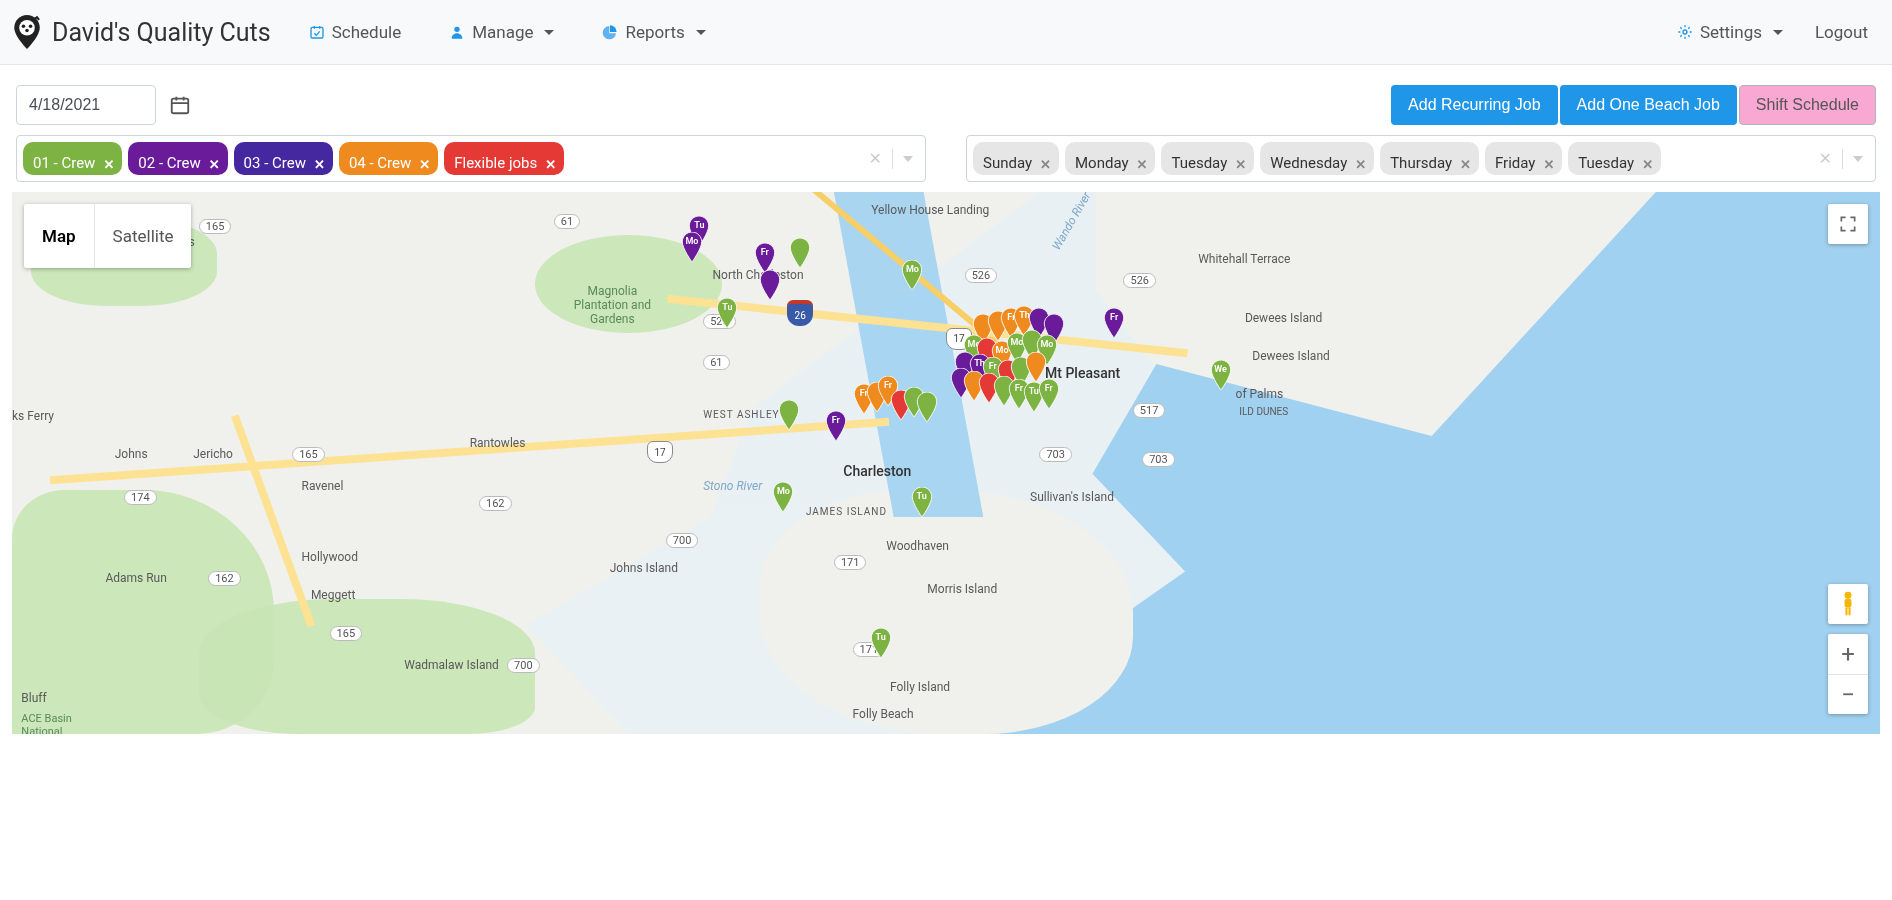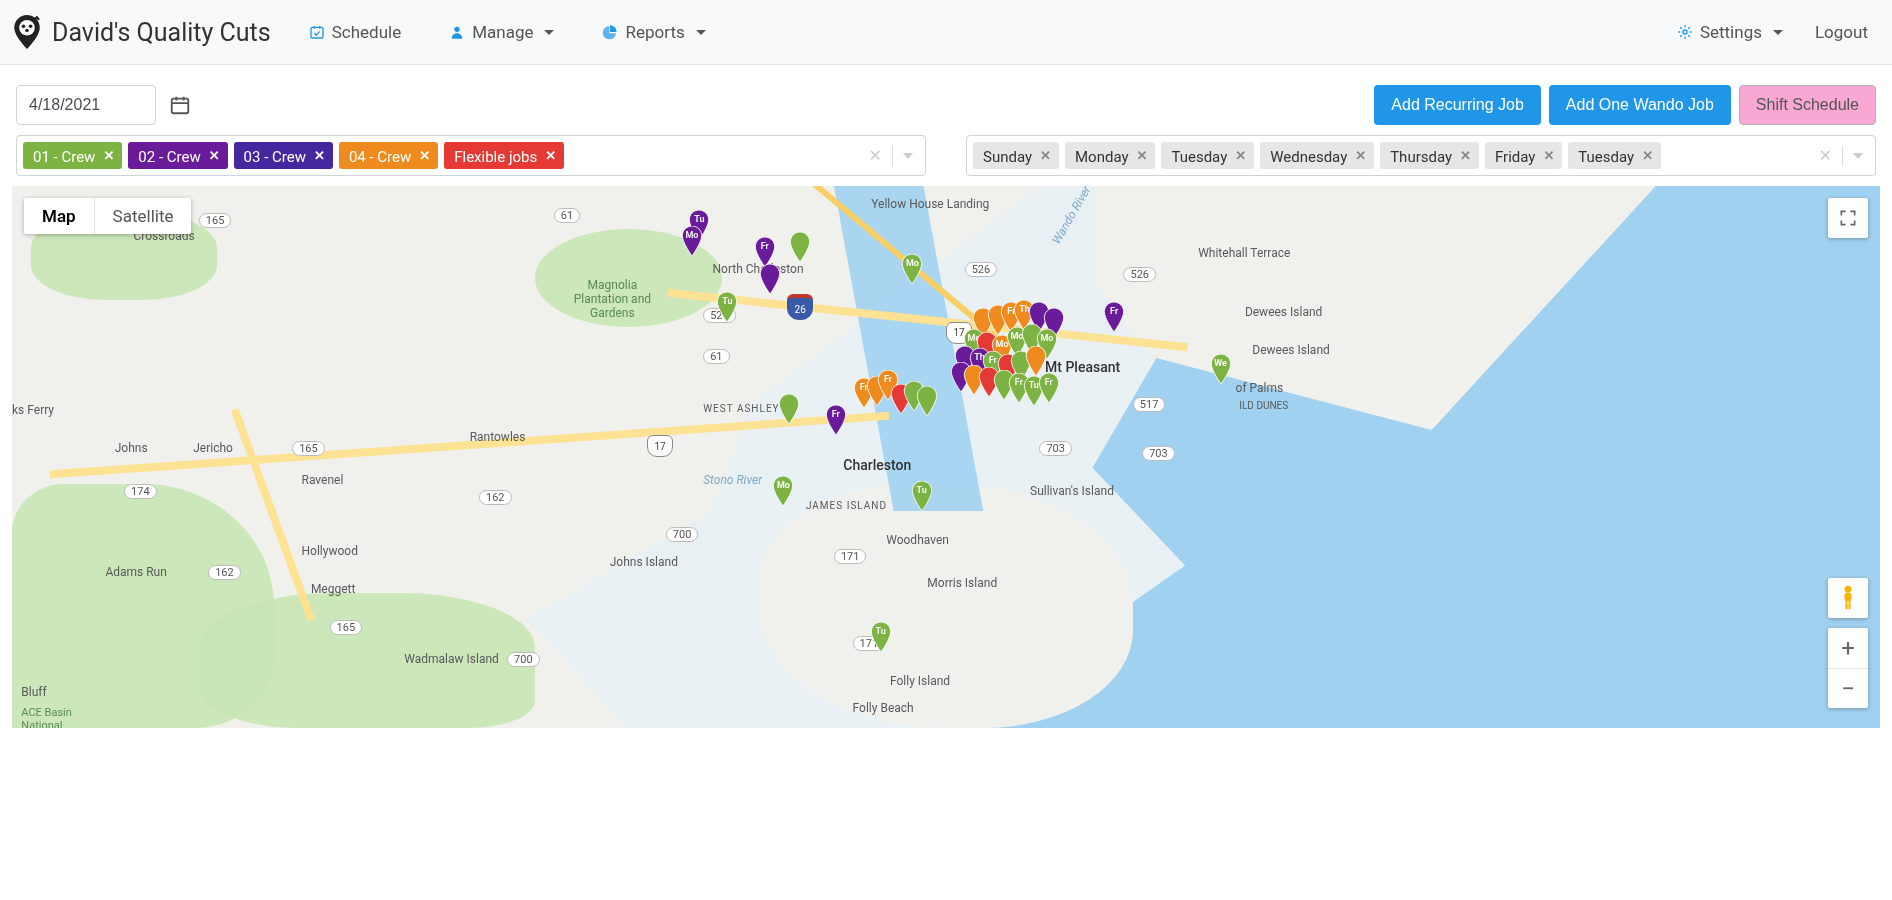--- a/index.html
+++ b/index.html
@@ -13,30 +13,30 @@
 .nav-links { display: flex; align-items: center; margin-left: 24px; gap: 20px; }
 .nav-link { display: flex; align-items: center; gap: 7px; padding: 8px 14px; color: #555; font-size: 17px; cursor: pointer; }
 .nav-icon { width: 16px; height: 16px; }
 .caret { display: inline-block; width: 0; height: 0; margin-left: 4px; vertical-align: middle; border-top: 5px solid #555; border-right: 5px solid transparent; border-left: 5px solid transparent; }
 .nav-right { margin-left: auto; display: flex; align-items: center; gap: 4px; }
 
 
 .action-bar { display: flex; align-items: center; padding: 20px 16px 10px 16px; gap: 12px; }
 .date-input { width: 140px; height: 40px; border: 1px solid #ced4da; border-radius: 4px; padding: 0 12px; font-size: 16px; color: #495057; }
 .cal-icon-wrap { width: 24px; height: 24px; color: #555; display: flex; align-items: center; justify-content: center; }
-.action-buttons { margin-left: auto; display: flex; gap: 8px; }
+.action-buttons { margin-left: auto; display: flex; gap: 2px; }
 .btn { height: 40px; padding: 0 16px; border-radius: 4px; font-size: 16px; cursor: pointer; border: 1px solid transparent; }
 .btn-primary { background: #1f96e8; color: #fff; }
 .btn-secondary { background: #f9a8d4; color: #555; border: 1px solid #adb5bd; }
 
 
 .filter-row { display: flex; padding: 0 16px 10px 16px; gap: 40px; }
 .multi-select { flex: 1; border: 1px solid #ced4da; border-radius: 4px; min-height: 40px; display: flex; align-items: center; padding: 4px 4px; position: relative; }
 .tags-wrap { display: flex; flex-wrap: wrap; gap: 6px; align-items: center; padding: 2px; }
-.tag { display: inline-flex; align-items: flex-start; gap: 8px; padding: 6px 8px 3px 10px; border-radius: 3px; color: #fff; font-size: 15px; }
+.tag { display: inline-flex; align-items: flex-end; gap: 8px; padding: 12px 8px 3px 10px; border-radius: 10px; color: #fff; font-size: 15px; }
 .tag .x { font-weight: bold; cursor: pointer; font-size: 13px; }
 .tag-grey { background: #e6e6e6; color: #333; }
 .tag-grey .x { color: #888; }
 .ms-controls { margin-left: auto; display: flex; align-items: center; gap: 10px; padding-right: 8px; color: #bbb; }
 .ms-clear { cursor: pointer; font-size: 16px; color: #ccc; }
 .ms-divider { width: 1px; height: 20px; background: #ddd; }
 .ms-caret { display: inline-block; width: 0; height: 0; border-top: 6px solid #ccc; border-right: 5px solid transparent; border-left: 5px solid transparent; cursor: pointer; }
 
 
 .map-wrap { margin: 0 12px; position: relative; height: 542px; overflow: hidden; }
@@ -58,21 +58,21 @@
 .road-h { background: #fde293; height: 8px; }
 .label { position: absolute; font-size: 12px; color: #5a5a5a; white-space: nowrap; pointer-events:none; }
 .label.emph { color: #333; font-size: 14px; font-weight: 500; }
 
 .route-badge { position: absolute; background: #fff; border: 1px solid #bbb; border-radius: 10px; padding: 0 6px; font-size: 11px; color: #555; pointer-events:none; }
 .hwy-shield { position: absolute; width: 26px; height: 22px; background: #fff; border: 1.5px solid #8a8a8a; border-radius: 6px 6px 10px 10px; font-size: 10px; display: flex; align-items: center; justify-content: center; color: #444; pointer-events:none; }
 .interstate { position: absolute; width: 26px; height: 26px; background: #395aa8; border-radius: 6px 6px 12px 12px; color: #fff; font-size: 10px; display:flex; align-items:center; justify-content:center; border-top: 4px solid #c0392b; pointer-events:none; }
 
 
 .map-type-ctrl { position: absolute; top: 12px; left: 12px; display: flex; background: #fff; box-shadow: 0 1px 4px rgba(0,0,0,.3); border-radius: 2px; overflow: hidden; }
-.map-type-btn { padding: 8px 18px; font-size: 17px; color: #555; cursor: pointer; }
+.map-type-btn { padding: 22px 18px; font-size: 17px; color: #555; cursor: pointer; }
 .map-type-btn.active { font-weight: 600; color: #000; }
 .map-type-btn + .map-type-btn { border-left: 1px solid #e5e5e5; }
 
 .fs-ctrl { position: absolute; top: 12px; right: 12px; width: 40px; height: 40px; background: #fff; box-shadow: 0 1px 4px rgba(0,0,0,.3); border-radius: 2px; display:flex; align-items:center; justify-content:center; cursor:pointer; color:#666; }
 
 .pegman-ctrl { position: absolute; right: 12px; bottom: 110px; width: 40px; height: 40px; background: #fff; box-shadow: 0 1px 4px rgba(0,0,0,.3); border-radius: 2px; display:flex; align-items:center; justify-content:center; cursor:grab; }
 .pegman { width: 18px; height: 26px; }
 
 .zoom-ctrl { position: absolute; right: 12px; bottom: 20px; width: 40px; background: #fff; box-shadow: 0 1px 4px rgba(0,0,0,.3); border-radius: 2px; }
 .zoom-btn { height: 40px; display:flex; align-items:center; justify-content:center; font-size: 24px; color: #666; cursor:pointer; }
@@ -142,21 +142,21 @@
 <div class="action-bar">
   <input class="date-input" value="4/18/2021" style="">
   <div class="cal-icon-wrap">
     <svg width="22" height="22" viewBox="0 0 24 24">
         <rect x="3" y="5" width="18" height="16" rx="2" fill="none" stroke="#555" stroke-width="2"></rect>
         <path stroke="#555" stroke-width="2" d="M8 3v4M16 3v4M3 10h18"></path>
       </svg>
   </div>
   <div class="action-buttons">
     <button class="btn btn-primary">Add Recurring Job</button>
-    <button class="btn btn-primary">Add One Wando Job</button>
+    <button class="btn btn-primary">Add One Beach Job</button>
     <button class="btn btn-secondary">Shift Schedule</button>
   </div>
 </div>
 
 <div class="filter-row">
   <div class="multi-select">
     <div class="tags-wrap" id="crew-tags">
         <span class="tag" style="background: rgb(124, 179, 66);">
           <span>01 - Crew</span>
           <span class="x">✕</span>

